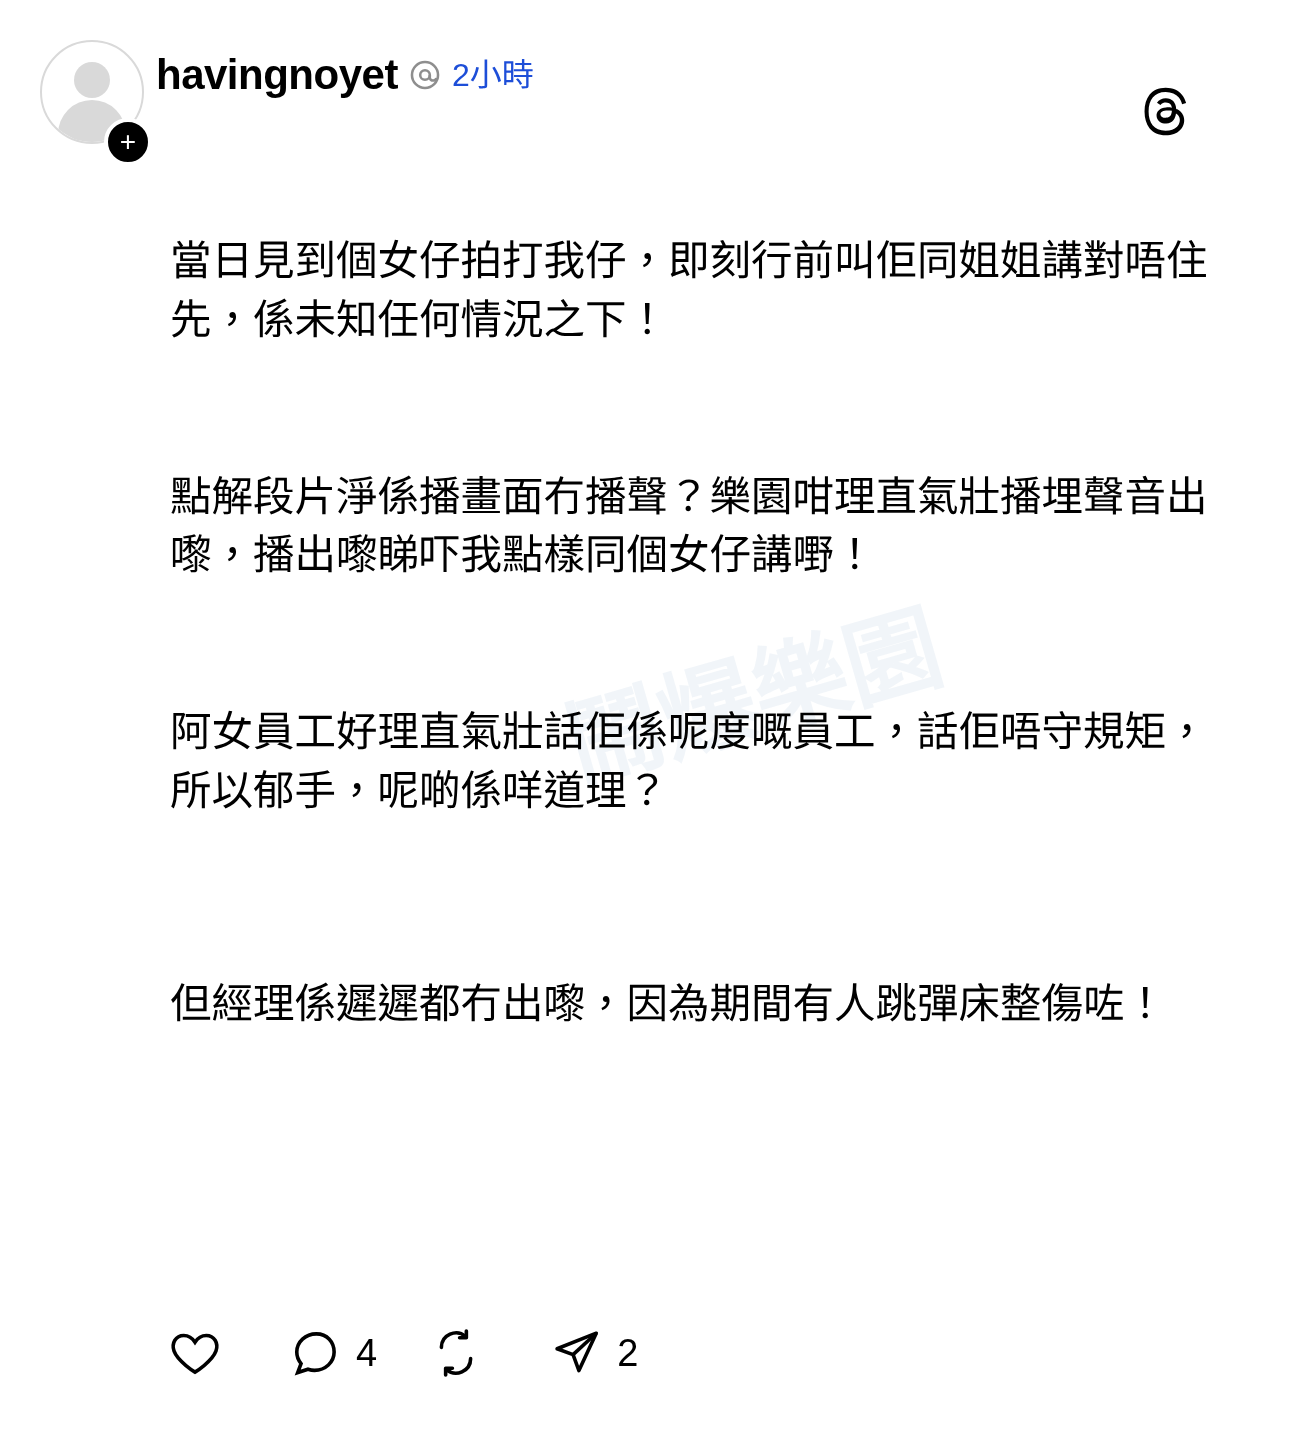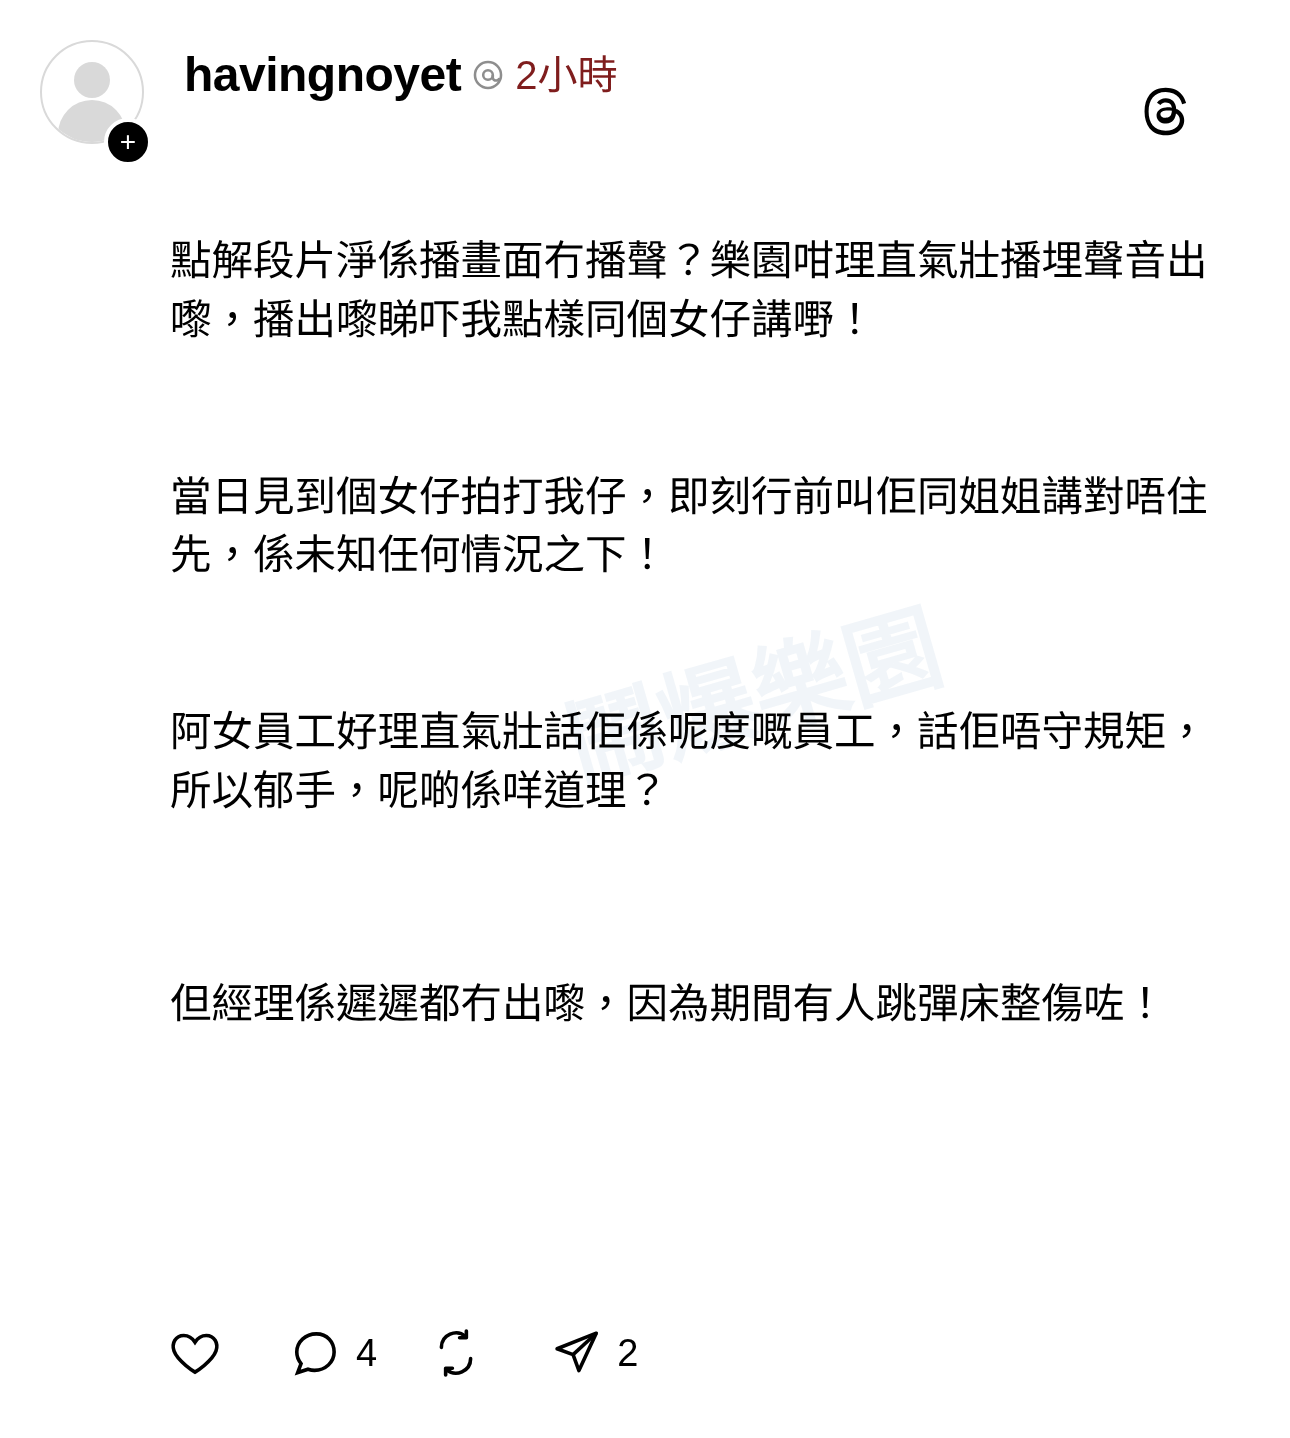--- a/index.html
+++ b/index.html
@@ -84,36 +84,35 @@
   }
 
   .namerow {
     margin-left: 16px;
     display: flex;
     align-items: center;
     gap: 10px;
     height: 70px;
   }
   .username {
-    font-size: 48px;
+    font-size: 42px;
     font-weight: 700;
     letter-spacing: -0.5px;
     color: #000;
     line-height: 1;
-    margin-left: 28px;
   }
   .mention-icon {
     width: 34px;
     height: 34px;
     flex: 0 0 34px;
     color: #8e8e8e;
   }
   .timestamp {
-    font-size: 40px;
-    color: #7f1d1d;
+    font-size: 32px;
+    color: #1d4ed8;
     line-height: 1;
   }
 
   .threads-logo {
     position: absolute;
     right: 48px;
     top: 44px;
     width: 50px;
     height: 54px;
     color: #000;
@@ -202,22 +201,22 @@
     <span class="threads-logo">
       <svg viewBox="0 0 192 192" width="50" height="54" fill="currentColor">
         <path d="M141.5 89.4c-.8-.4-1.6-.8-2.4-1.1-1.4-26.2-15.7-41.2-39.8-41.4h-.3c-14.4 0-26.4 6.2-33.8 17.4l13.3 9.1c5.5-8.4 14.2-10.2 20.5-10.2h.2c7.9.1 13.8 2.4 17.7 6.8 2.8 3.2 4.7 7.7 5.6 13.3-7-1.2-14.5-1.5-22.6-1-22.7 1.3-37.3 14.6-36.3 33 .5 9.4 5.2 17.4 13.1 22.6 6.7 4.4 15.4 6.5 24.4 6 11.9-.6 21.2-5.2 27.7-13.5 4.9-6.3 8-14.5 9.4-24.8 5.7 3.5 10 8 12.3 13.5 4 9.3 4.2 24.7-8.3 37.2-11 11-24.2 15.7-44.1 15.9-22.1-.2-38.8-7.3-49.7-21.1C38.4 138.4 33.1 120.4 33 98c.1-22.4 5.4-40.4 15.9-53.6C59.8 30.6 76.5 23.5 98.6 23.3c22.3.2 39.3 7.3 50.6 21.2 5.5 6.8 9.7 15.4 12.4 25.4l15.6-4.2c-3.3-12.3-8.5-22.9-15.5-31.6C147.2 16.3 126 7.2 98.7 7h-.1C71.4 7.2 50.4 16.3 36.4 34 24 49.8 17.6 71.7 17.4 98v.1c.2 26.3 6.6 48.2 19 64 14 17.7 35 26.8 62.3 27h.1c24.2-.2 41.3-6.5 55.4-20.6 18.5-18.4 17.9-41.5 11.8-55.7-4.4-10.2-12.7-18.5-24.5-24.4zM99.3 122c-10 .6-20.3-3.9-20.8-12.9-.4-6.7 4.8-14.2 21.5-15.2 1.9-.1 3.8-.2 5.6-.2 6.1 0 11.7.6 16.9 1.7-1.9 24.3-13.3 26.1-23.2 26.6z"></path>
       </svg>
     </span>
   </div>
 
   <div class="watermark">鬧爆樂園</div>
 
   <div class="body-text">
+    <p class="para">當日見到個女仔拍打我仔，即刻行前叫佢同姐姐講對唔住先，係未知任何情況之下！</p>
     <p class="para">點解段片淨係播畫面冇播聲？樂園咁理直氣壯播埋聲音出嚟，播出嚟睇吓我點樣同個女仔講嘢！</p>
-    <p class="para">當日見到個女仔拍打我仔，即刻行前叫佢同姐姐講對唔住先，係未知任何情況之下！</p>
     <p class="para">阿女員工好理直氣壯話佢係呢度嘅員工，話佢唔守規矩，所以郁手，呢啲係咩道理？</p>
     <p class="para gap">但經理係遲遲都冇出嚟，因為期間有人跳彈床整傷咗！</p>
     
   </div>
 
   <div class="actions">
 
     <div class="action">
       <span>
         <svg viewBox="0 0 24 24" width="54" height="54" fill="none" stroke="#000" stroke-width="1.6">

